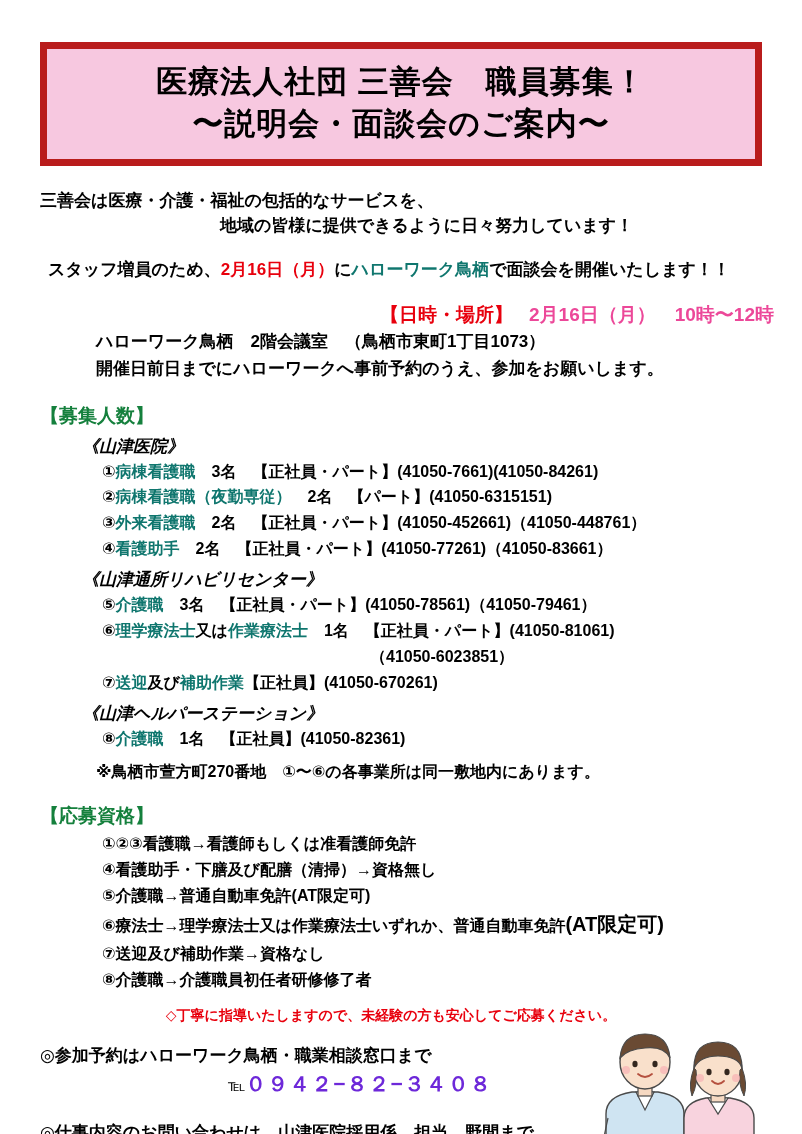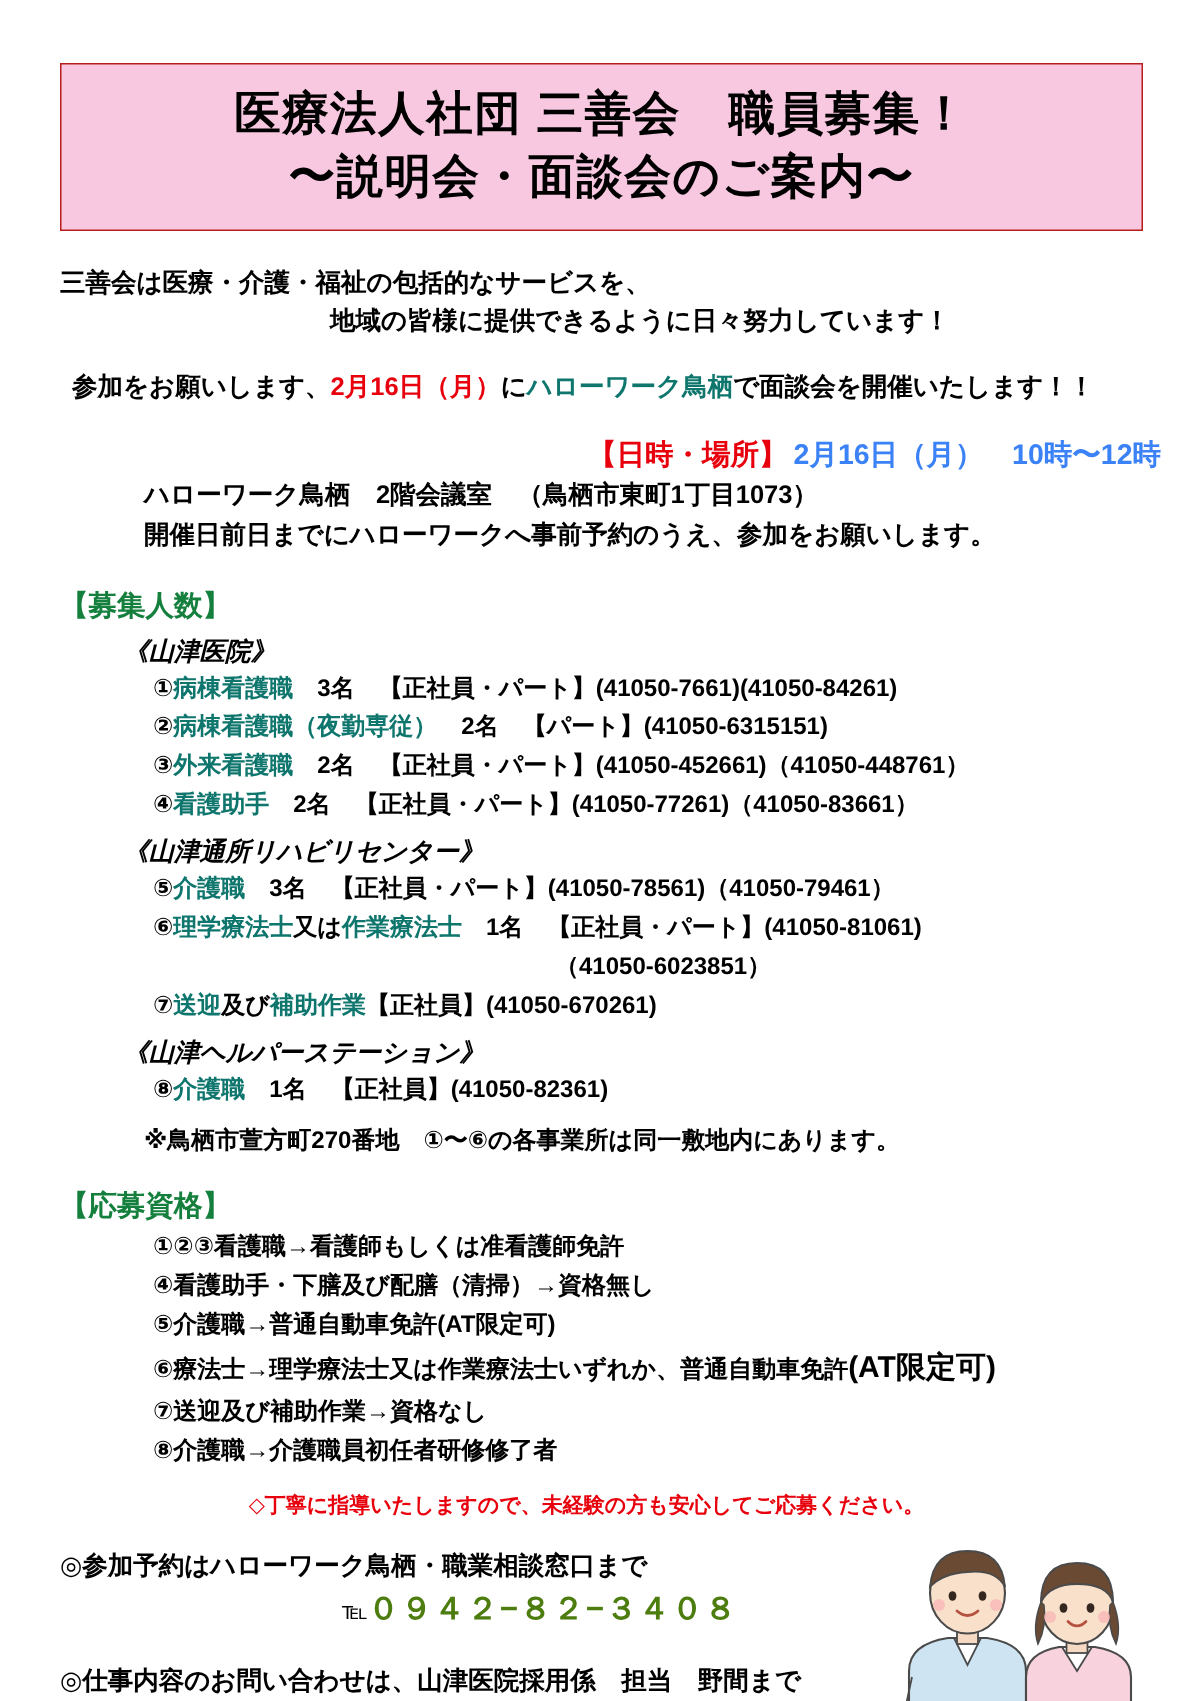--- a/index.html
+++ b/index.html
@@ -20,21 +20,21 @@
     width: 802px;
     height: 1134px;
     box-sizing: border-box;
     padding: 0 28px;
   }
 
   
   .banner {
     margin: 42px 12px 0 12px;
     background: #f7c8e0;
-    border: 1px solid #b91c1c;
+    border: 7px solid #b91c1c;
     padding: 12px 0 14px 0;
     text-align: center;
   }
   .banner-line {
     font-size: 31px;
     font-weight: bold;
     line-height: 1.35;
     letter-spacing: 1px;
     color: #000;
   }
@@ -82,23 +82,23 @@
     font-size: 17px;
     font-weight: bold;
     justify-content: flex-end;
   }
   .dt-row .lbl {
     color: #e8000d;
     font-size: 19px;
     white-space: nowrap;
   }
   .dt-row .val {
-    color: #3b82f6;
+    color: #ec4899;
     font-size: 19px;
-    margin-left: 4px;
+    margin-left: 16px;
     white-space: nowrap;
   }
   .dt-sub {
     padding-left: 56px;
     font-size: 17px;
     font-weight: bold;
     line-height: 1.6;
   }
 
   
@@ -154,21 +154,21 @@
   .contact {
     margin-top: 18px;
     padding-left: 12px;
   }
   .contact-line {
     font-size: 17px;
     font-weight: bold;
     line-height: 1.5;
   }
   .tel {
-    color: #4d7c0f;
+    color: #6d28d9;
     font-size: 21px;
     font-weight: bold;
     letter-spacing: 1px;
   }
   .tel-row-1 { padding-left: 188px; margin-top: 2px; }
   .contact-block-2 { margin-top: 22px; }
 
   
   .illus {
     position: absolute;
@@ -185,21 +185,21 @@
 
   <div class="banner">
     <div class="banner-line">医療法人社団 三善会　職員募集！</div>
     <div class="banner-line">〜説明会・面談会のご案内〜</div>
   </div>
 
   <div class="intro">
     <div class="intro-line1">三善会は医療・介護・福祉の包括的なサービスを、</div>
     <div class="intro-line2">地域の皆様に提供できるように日々努力しています！</div>
     <div class="intro-line3">
-      <span>参加をお願いします、</span><span class="red">2月16日（月）</span><span>に</span><span class="blue">ハローワーク鳥栖</span><span>で面談会を開催いたします！！</span>
+      <span>スタッフ増員のため、</span><span class="red">2月16日（月）</span><span>に</span><span class="blue">ハローワーク鳥栖</span><span>で面談会を開催いたします！！</span>
     </div>
   </div>
 
   <div class="sec">
     <div class="dt-row">
       <span class="lbl">【日時・場所】</span>
       <span class="val">2月16日（月）　10時〜12時</span>
     </div>
     <div class="dt-sub">ハローワーク鳥栖　2階会議室　（鳥栖市東町1丁目1073）</div>
     <div class="dt-sub">開催日前日までにハローワークへ事前予約のうえ、参加をお願いします。</div>

